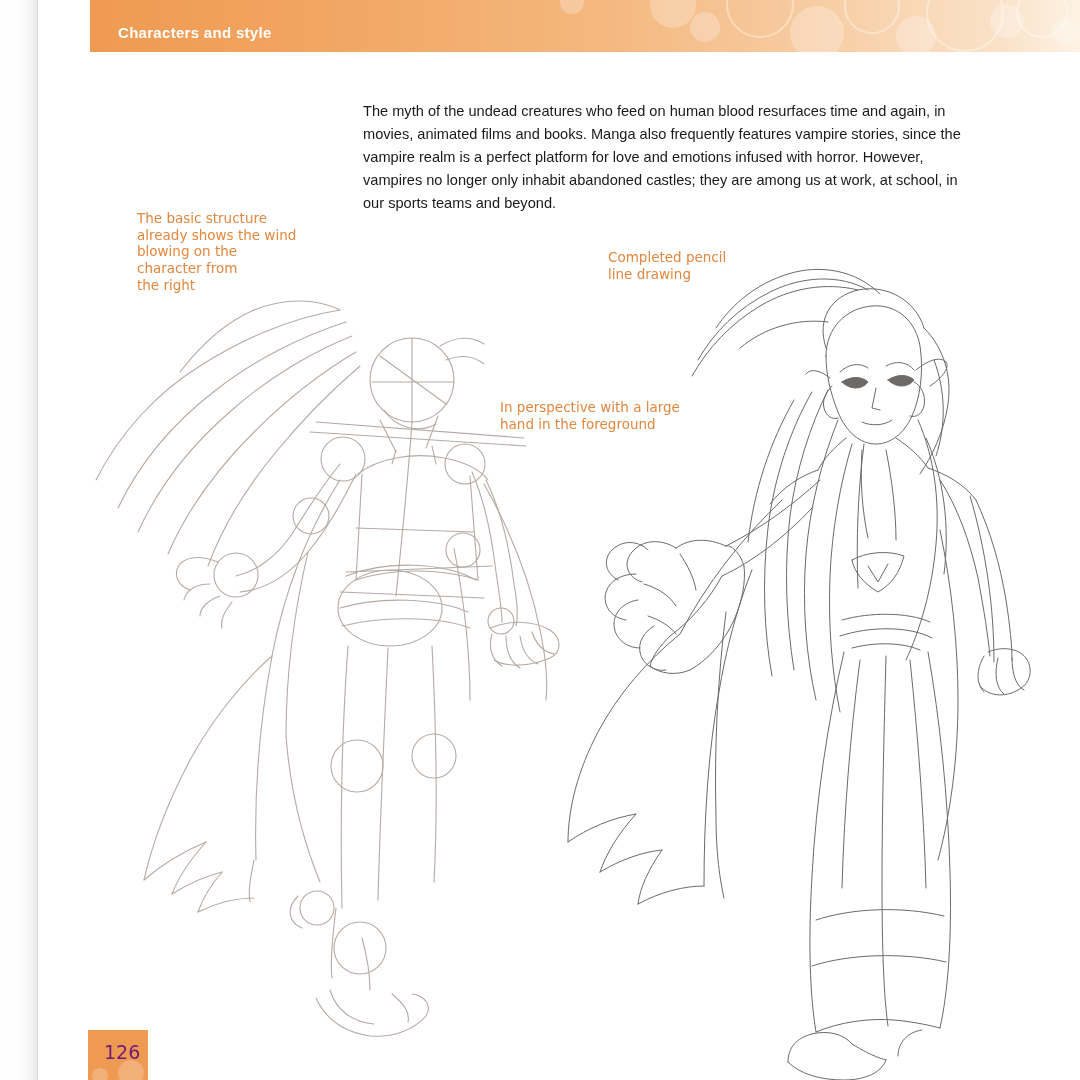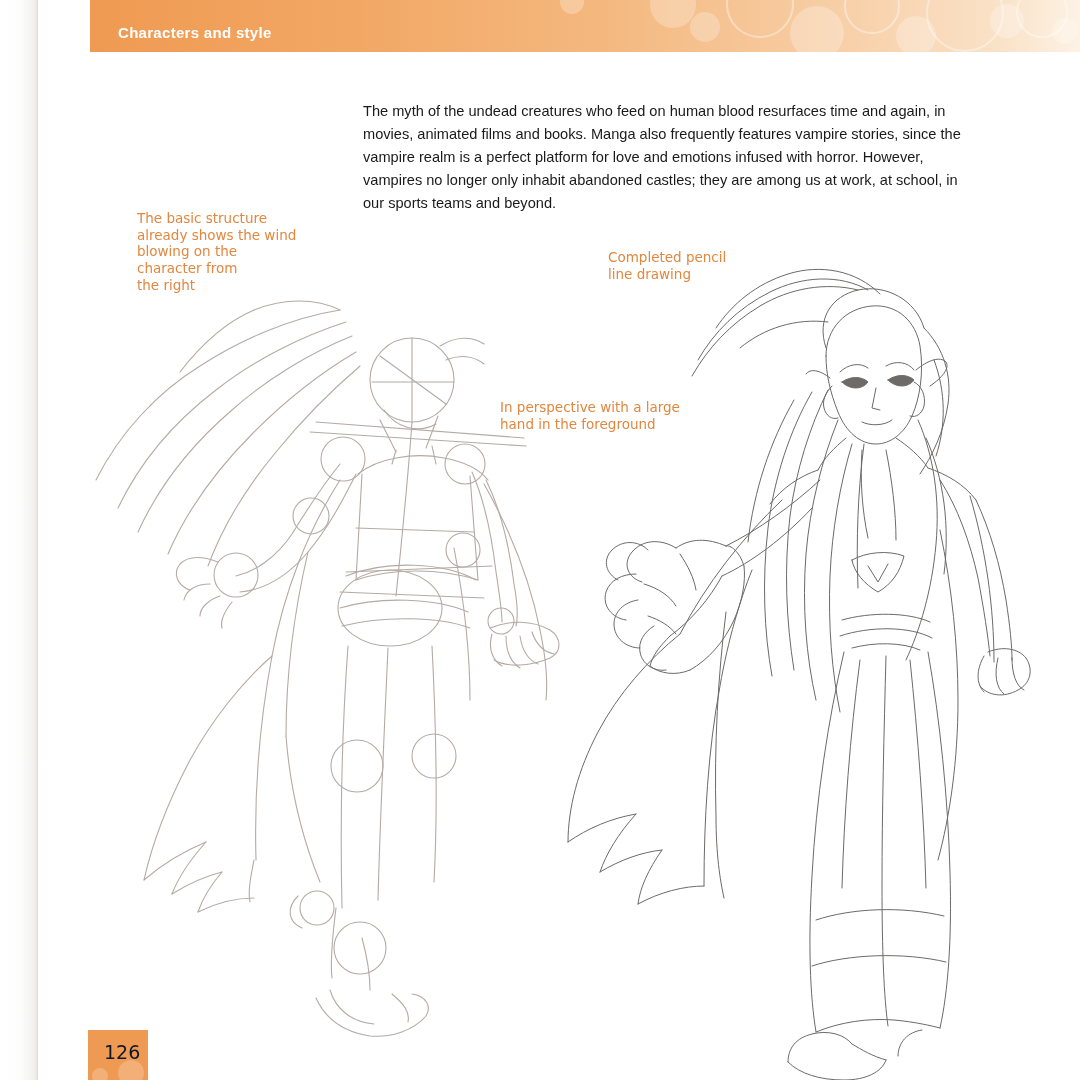--- a/index.html
+++ b/index.html
@@ -115,21 +115,21 @@
     top: 1030px;
     width: 60px;
     height: 50px;
     background: #ef9a52;
     overflow: hidden;
   }
   .page-tab .num {
     position: absolute;
     left: 16px;
     top: 11px;
-    color: #0f172a;
+    color: #701a75;
     font-size: 19px;
     font-family: "DejaVu Sans", sans-serif;
   }
   .page-tab .dot {
     position: absolute;
     border-radius: 50%;
     background: rgba(255,255,255,0.22);
   }
 
   

